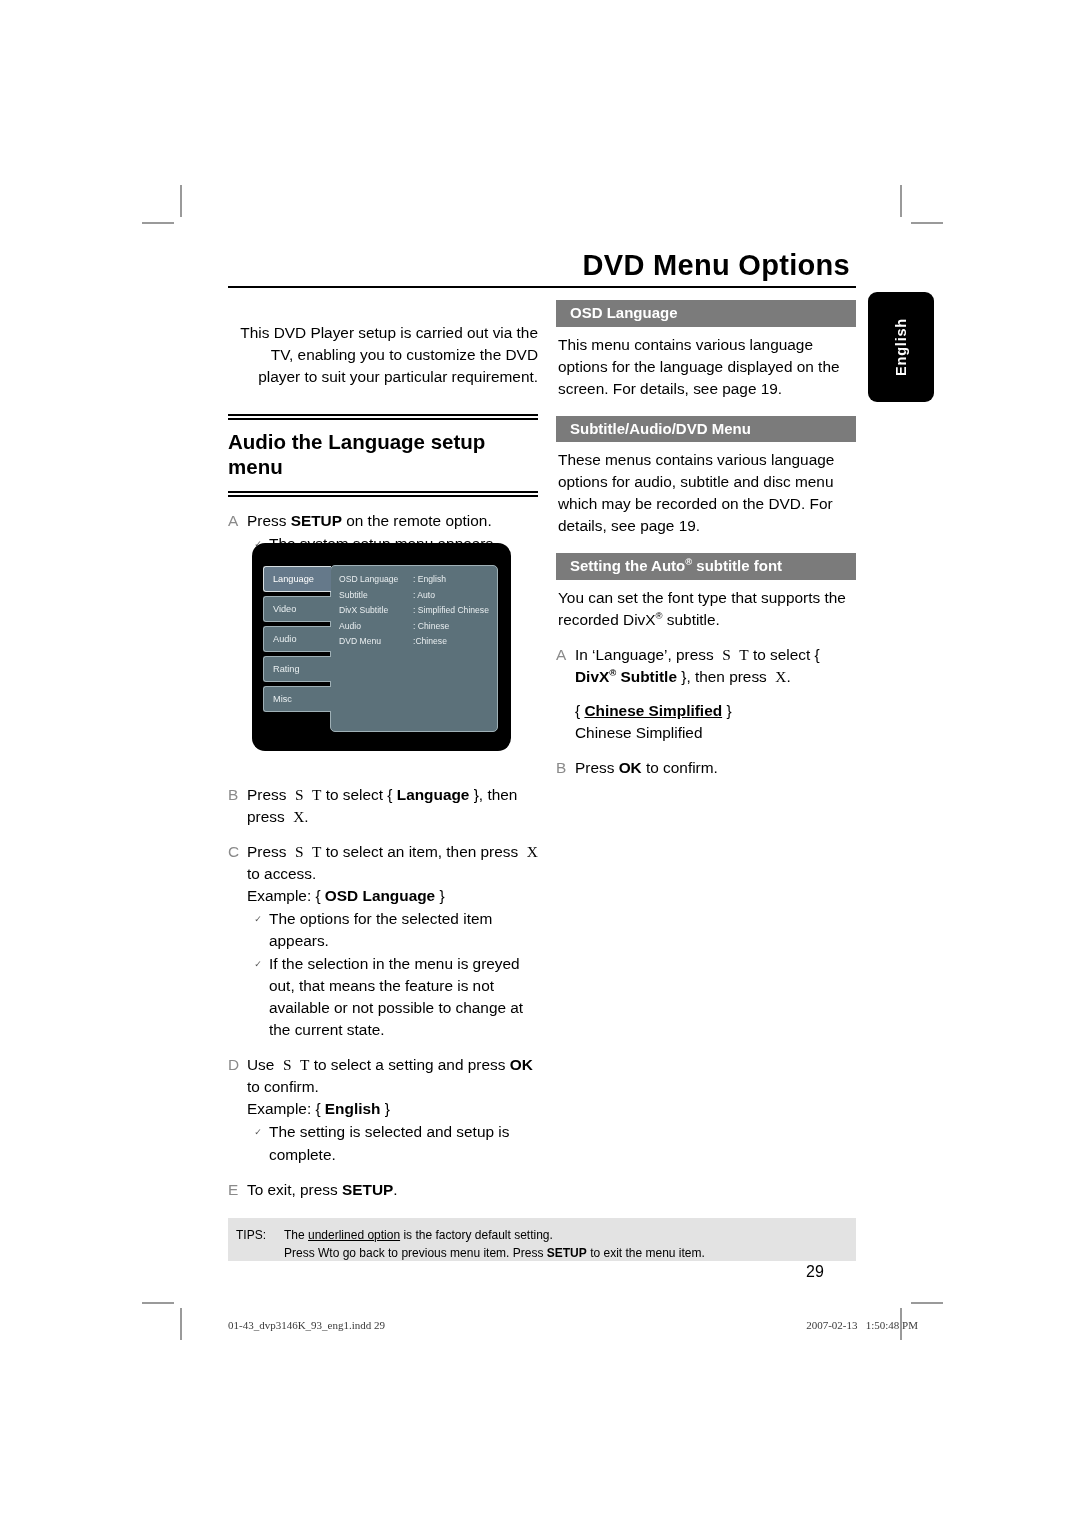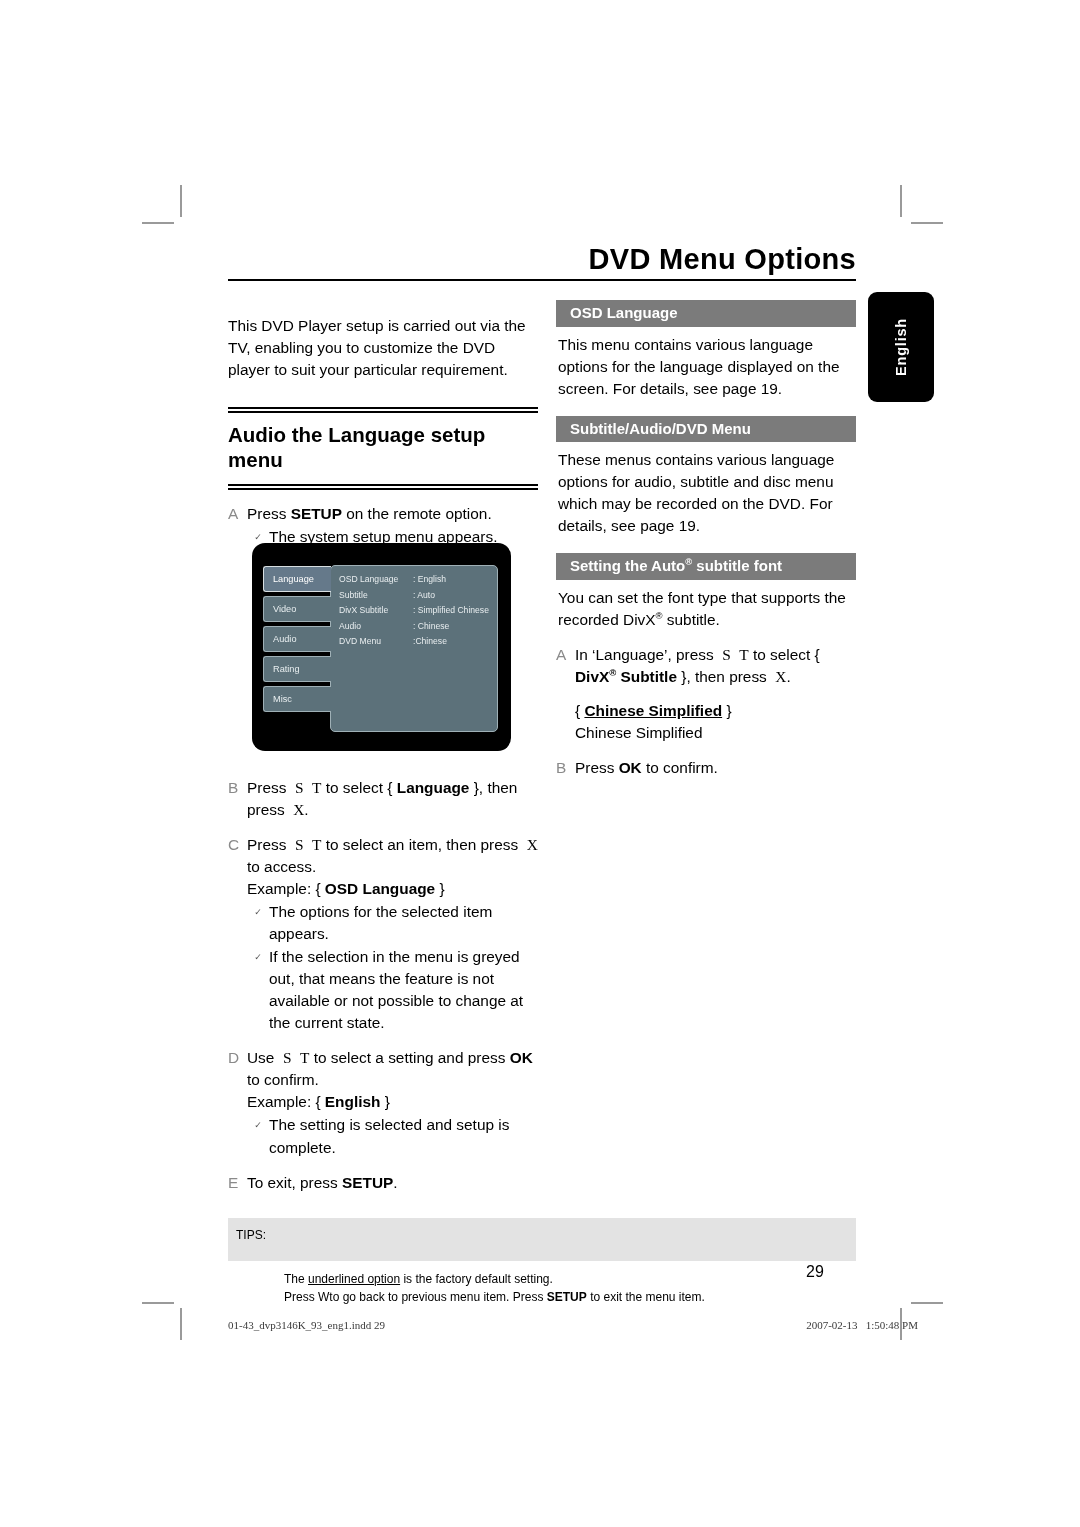--- a/index.html
+++ b/index.html
@@ -22,21 +22,21 @@
   .cm-h { height: 2px; }
 
   
   #title-block {
     position: absolute;
     left: 228px;
     top: 244px;
     width: 628px;
   }
   #page-title {
-    margin: 0;
+    margin: 6px;
     text-align: right;
     font-size: 29px;
     font-weight: bold;
     letter-spacing: 0.3px;
     line-height: 1.05;
   }
   #title-rule {
     margin-top: 5px;
     height: 2px;
     background: #000;
@@ -53,21 +53,21 @@
   }
   #col-right {
     position: absolute;
     left: 556px;
     top: 300px;
     width: 300px;
     font-size: 15.4px;
     line-height: 1.43;
   }
 
-  p.para { margin: 9px 0 0 0; }
+  p.para { margin: 16px 0 0 0; text-align: right; }
 
   
   .rule-double {
     border-top: 2px solid #000;
     border-bottom: 2px solid #000;
     height: 2px;
     background: #fff;
   }
   #lang-setup-heading {
     margin: 0;
@@ -219,21 +219,21 @@
     height: 43px;
     background: #e3e3e3;
   }
   #tips-inner {
     display: flex;
     padding: 8px 0 0 8px;
     font-size: 12px;
     line-height: 1.52;
   }
   #tips-label { flex: 0 0 48px; width: 48px; }
-  #tips-lines { flex: 1 1 auto; margin-top: 44px; }
+  #tips-lines { flex: 1 1 auto; }
 
   
   #page-number {
     position: absolute;
     left: 806px;
     top: 1263px;
     font-size: 16px;
     font-weight: normal;
   }
   #footer-file {

